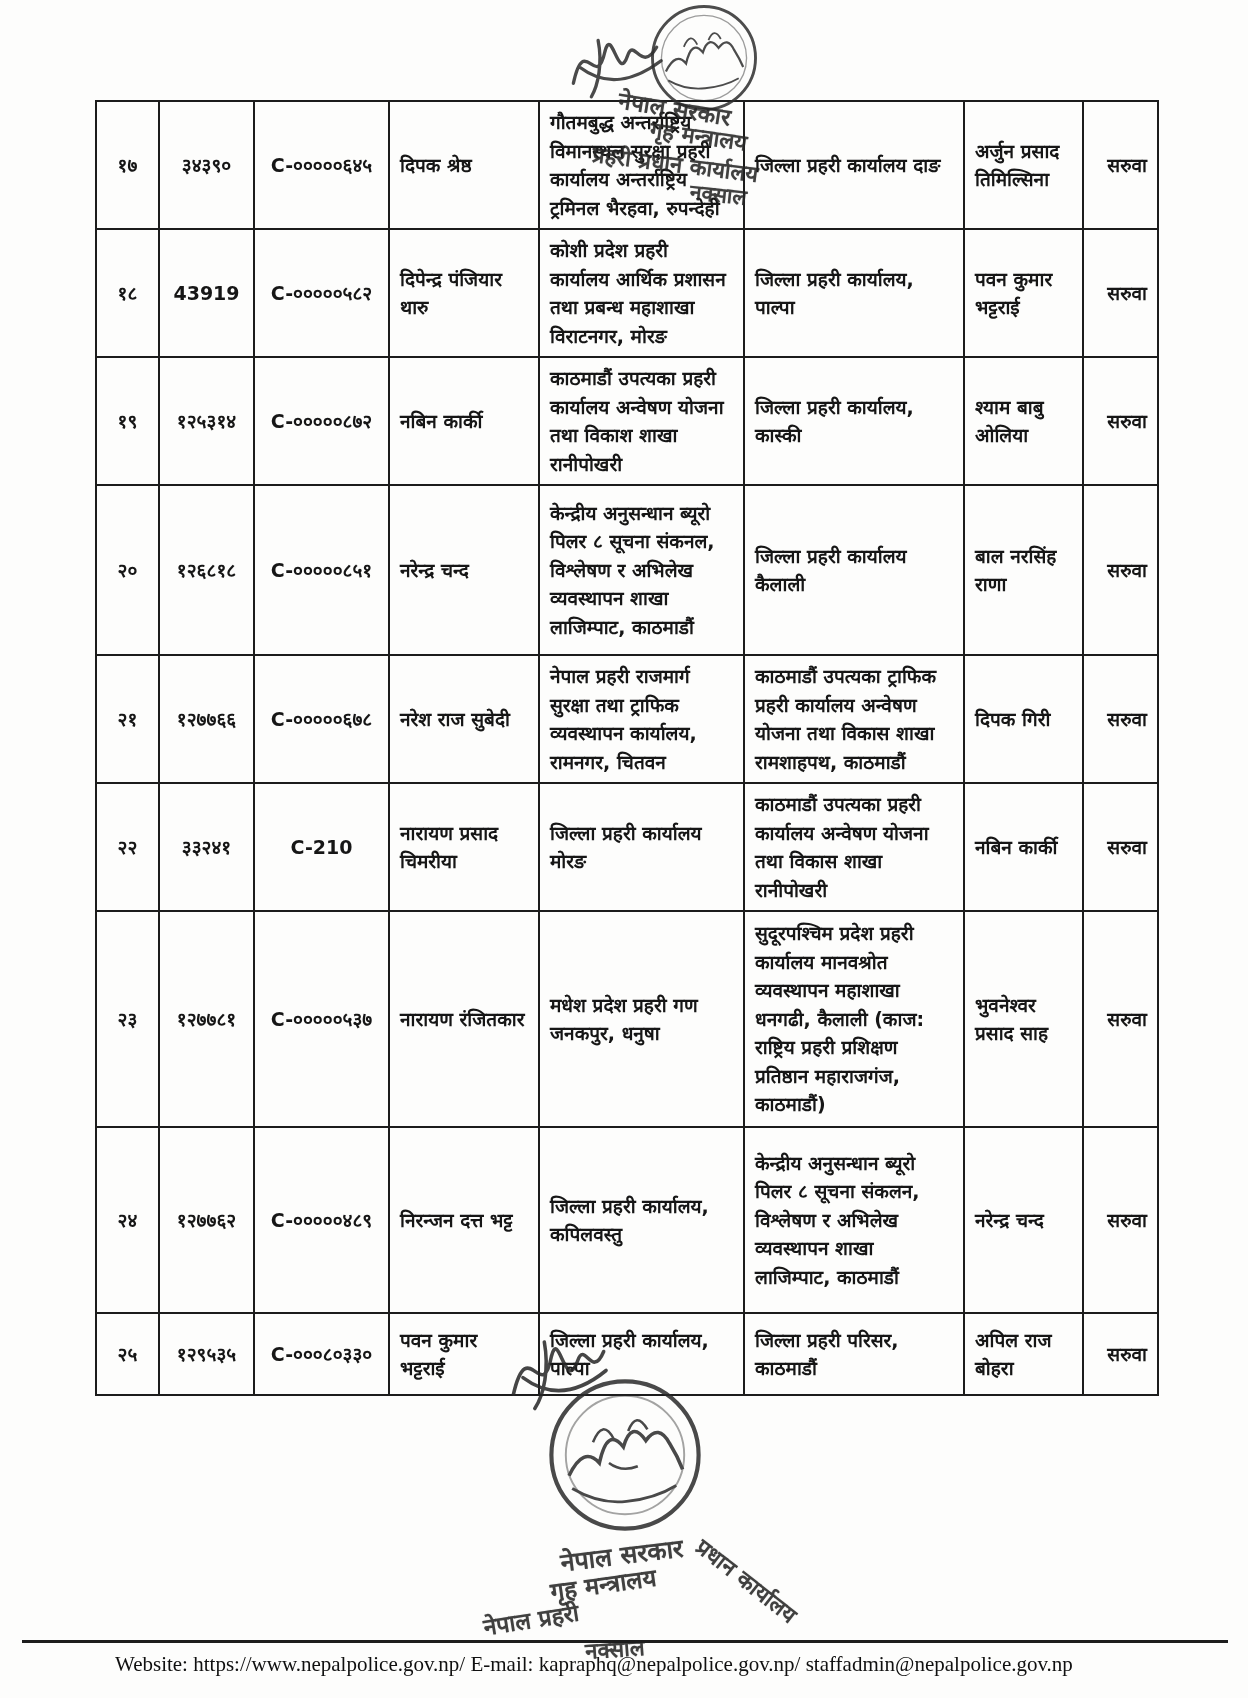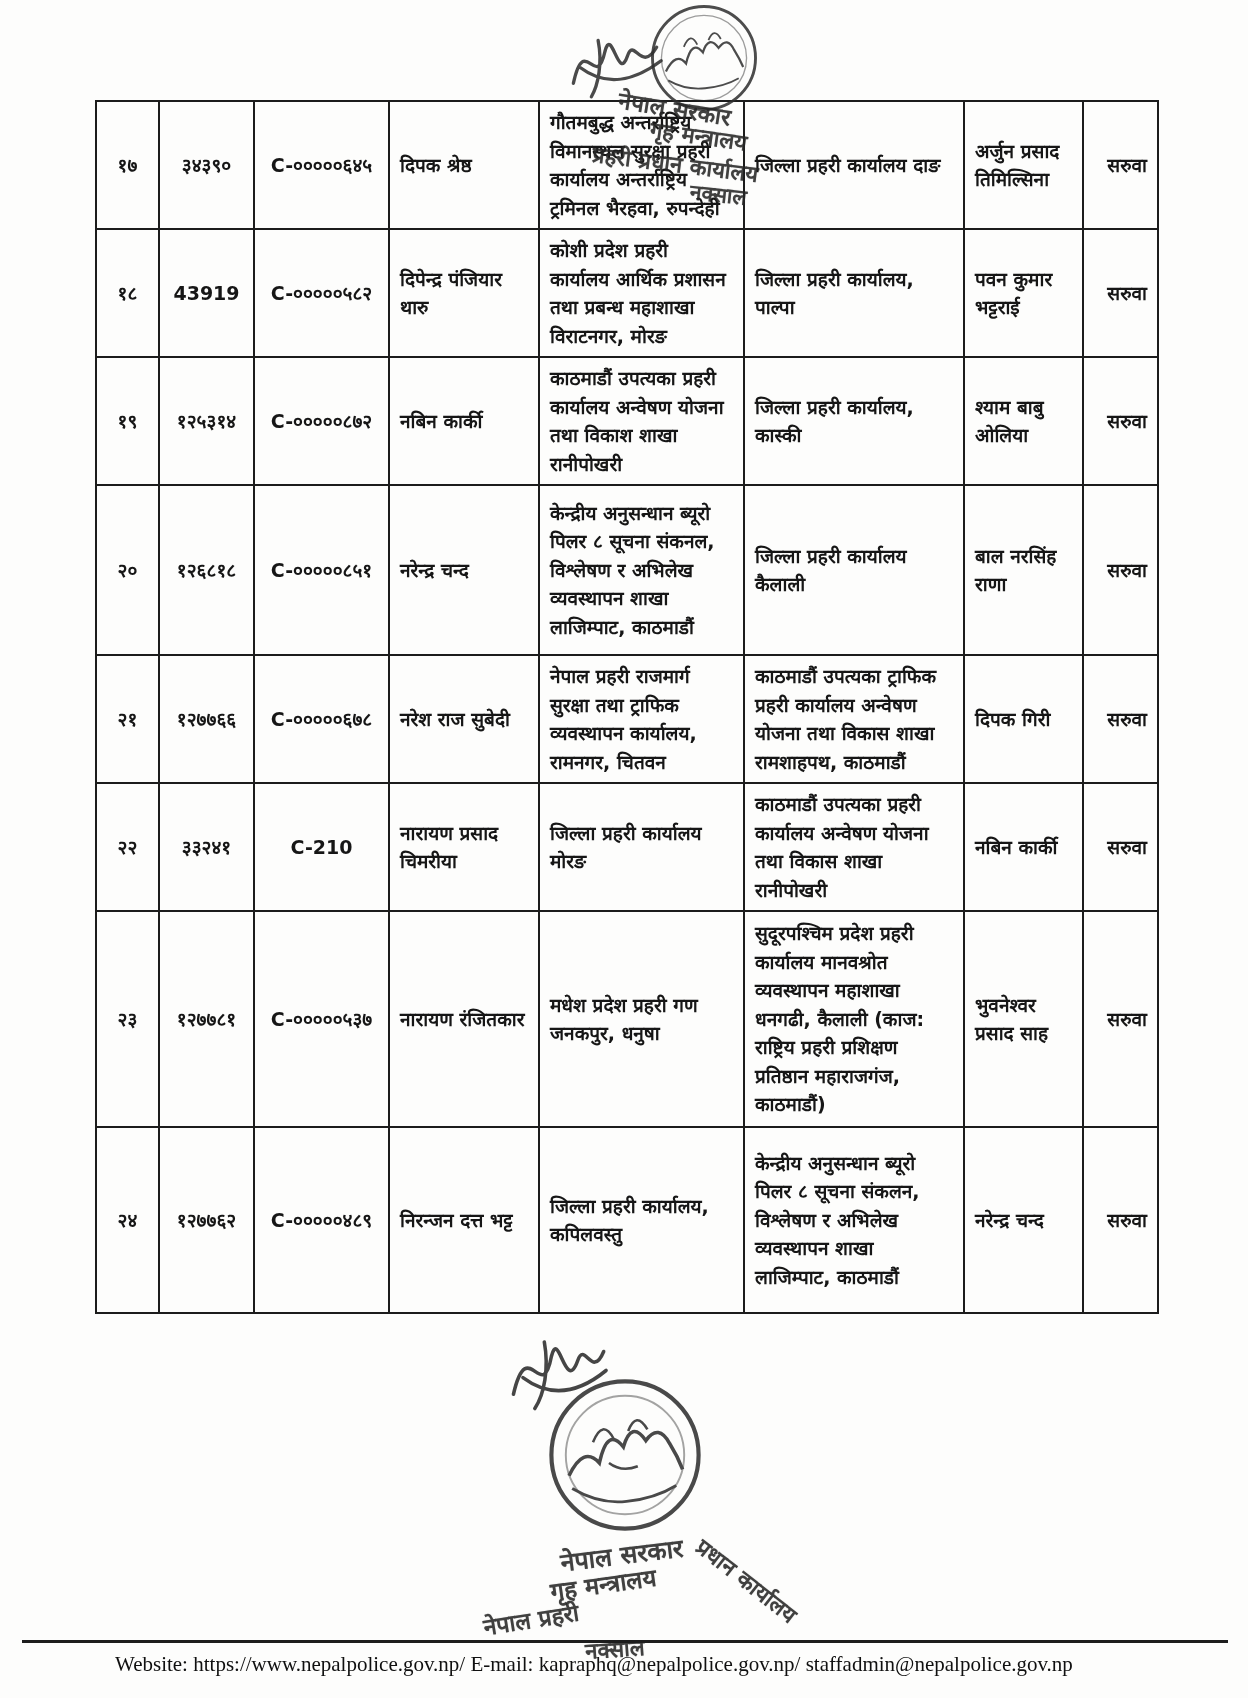--- a/index.html
+++ b/index.html
@@ -169,20 +169,30 @@
         <tr data-interactable="false">
       <td class="c1" data-interactable="false">२४</td>
       <td class="c2" data-interactable="false">१२७७६२</td>
       <td class="c3" data-interactable="false">C-०००००४८९</td>
       <td class="c4" data-interactable="false">निरन्जन दत्त भट्ट</td>
       <td class="c5" data-interactable="false">जिल्ला प्रहरी कार्यालय, कपिलवस्तु</td>
       <td class="c6" data-interactable="false">केन्द्रीय अनुसन्धान ब्यूरो पिलर ८ सूचना संकलन, विश्लेषण र अभिलेख व्यवस्थापन शाखा लाजिम्पाट, काठमाडौं</td>
       <td class="c7" data-interactable="false">नरेन्द्र चन्द</td>
       <td class="c8" data-interactable="false">सरुवा</td>
     </tr>
+        <tr data-interactable="false">
+      <td class="c1" data-interactable="false">२५</td>
+      <td class="c2" data-interactable="false">१२९५३५</td>
+      <td class="c3" data-interactable="false">C-०००८०३३०</td>
+      <td class="c4" data-interactable="false">पवन कुमार भट्टराई</td>
+      <td class="c5" data-interactable="false">जिल्ला प्रहरी कार्यालय, पाल्पा</td>
+      <td class="c6" data-interactable="false">जिल्ला प्रहरी परिसर, काठमाडौं</td>
+      <td class="c7" data-interactable="false">अपिल राज बोहरा</td>
+      <td class="c8" data-interactable="false">सरुवा</td>
+    </tr>
       </tbody>
   </table>
 
   <div class="stamp stamp-top" data-interactable="false">
     <svg class="sig-svg" data-interactable="false" viewBox="0 0 90 80">
       <path d="M8,58 C18,12 28,66 36,30 C42,6 48,58 56,34 C62,16 68,50 82,26 M14,44 C38,62 62,56 86,38 M30,20 C34,40 30,60 24,70" fill="none" stroke="#2b2b2b" stroke-width="3" stroke-linecap="round"></path>
     </svg>
     <svg class="seal-svg" data-interactable="false" viewBox="0 0 100 100">
       <circle cx="50" cy="50" r="46" fill="none" stroke="#2e2e2e" stroke-width="2.6"></circle>
       <circle cx="50" cy="50" r="38" fill="none" stroke="#2e2e2e" stroke-width="1.2" opacity=".55"></circle>

